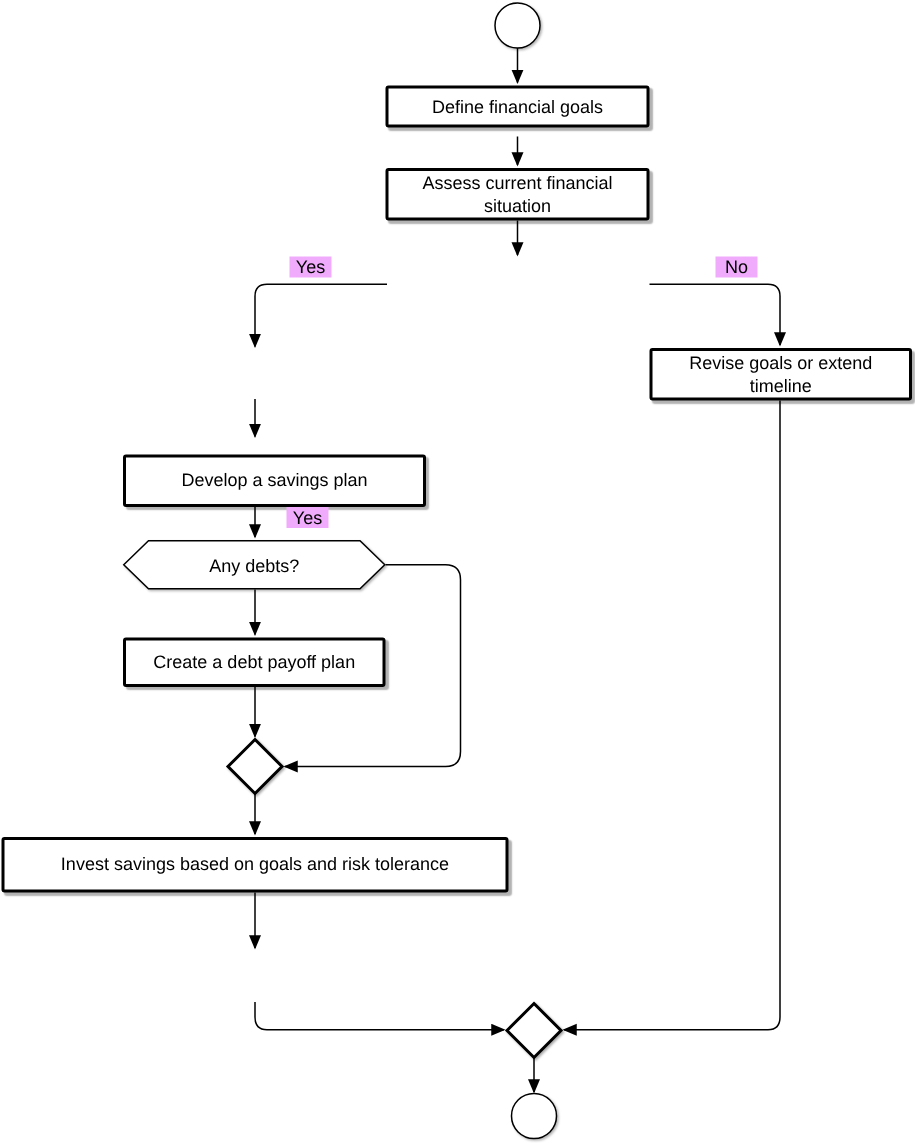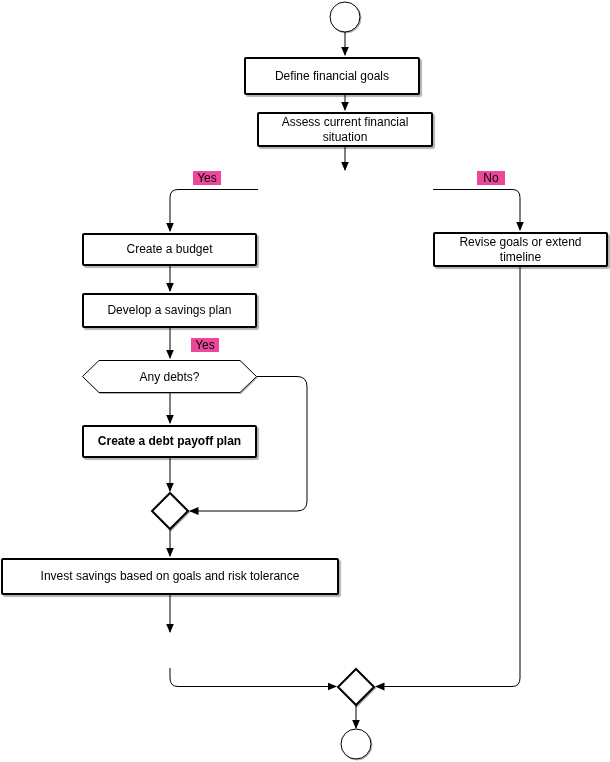--- a/index.html
+++ b/index.html
@@ -70,21 +70,21 @@
     align-items: center;
     justify-content: center;
     text-align: center;
     font-size: 12px;
   }
   .edge-label {
     position: absolute;
     width: 28px;
     text-align: center;
     font-size: 12px;
-    background: #ec4899;
+    background: #f0abfc;
   }
 </style>
 </head>
 <body>
 
 <div class="canvas">
 
   <svg class="edge-layer" width="610" height="762" viewBox="0 0 610 762">
     <defs>
       <marker id="arrow" markerUnits="userSpaceOnUse" markerWidth="11" markerHeight="9" refX="8.5" refY="4" orient="auto">
@@ -107,41 +107,38 @@
     <path class="edge" d="M170 668 L170 678 Q170 686.5 178 686.5 L336 686.5" marker-end="url(#arrow)"></path>
     <path class="edge" d="M520 267 L520 678 Q520 686.5 512 686.5 L376 686.5" marker-end="url(#arrow)"></path>
     <path class="edge" d="M356 705 L356 728" marker-end="url(#arrow)"></path>
 
     <circle class="shape-terminal" cx="345" cy="17" r="15"></circle>
     <polygon class="shape-diamond" points="170,493 188,511 170,529 152,511"></polygon>
     <polygon class="shape-diamond" points="356,669 374,687 356,705 338,687"></polygon>
     <circle class="shape-terminal" cx="356" cy="744" r="15"></circle>
   </svg>
 
-  <div class="process" style="left:244px; top:57px; width:176px; height:38px;">
+  <div class="process" style="left:257px; top:57px; width:176px; height:28px;">
     <span>Define financial goals</span>
   </div>
 
   <div class="process" style="left:257px; top:112px; width:176px; height:35px;">
     <span>Assess current financial situation</span>
   </div>
 
-  <div class="process" style="left:82px; top:233px; width:175px; height:33px;">
-    <span>Create a budget</span>
-  </div>
 
   <div class="process" style="left:433px; top:232px; width:175px; height:35px;">
     <span>Revise goals or extend timeline</span>
   </div>
 
-  <div class="process" style="left:82px; top:293px; width:175px; height:35px;">
+  <div class="process" style="left:82px; top:303px; width:202px; height:35px;">
     <span>Develop a savings plan</span>
   </div>
 
-  <div class="process" style="left:82px; top:425px; width:175px; height:33px;font-weight:bold;">
+  <div class="process" style="left:82px; top:425px; width:175px; height:33px;">
     <span>Create a debt payoff plan</span>
   </div>
 
   <div class="process" style="left:1px; top:558px; width:338px; height:37px;">
     <span>Invest savings based on goals and risk tolerance</span>
   </div>
 
 
 
   <div class="hex" style="left:82px; top:360px; width:175px; height:33px;">

